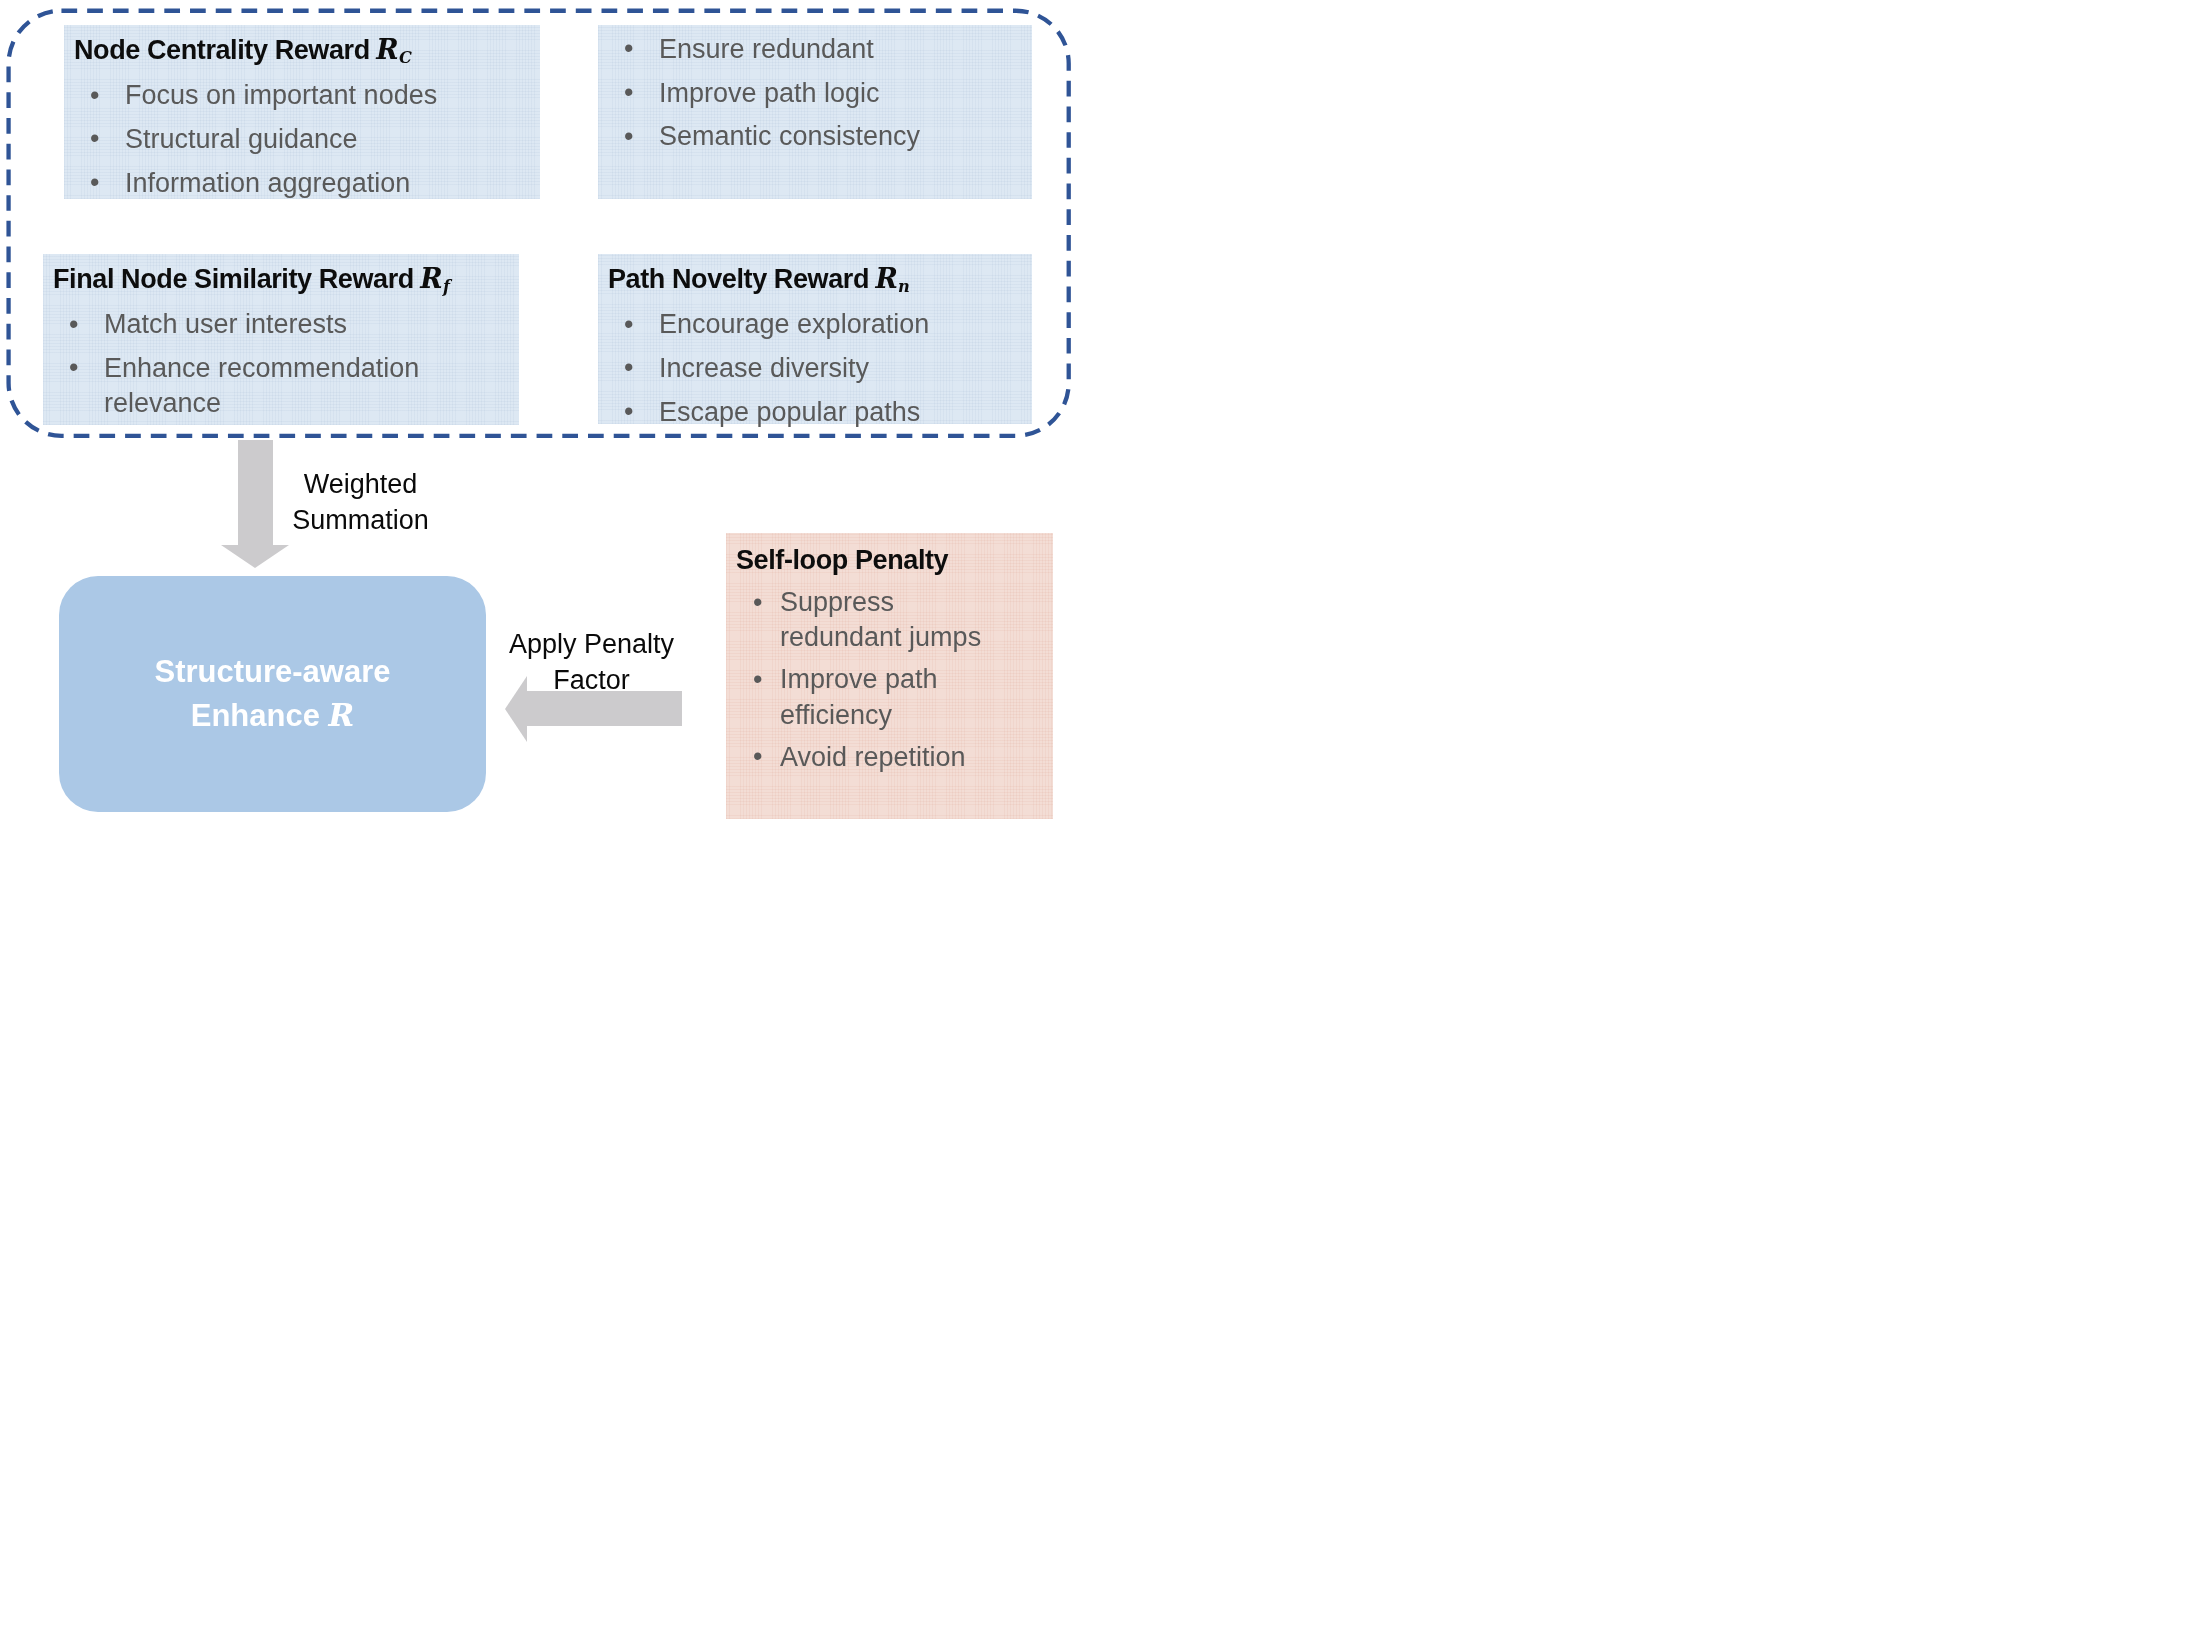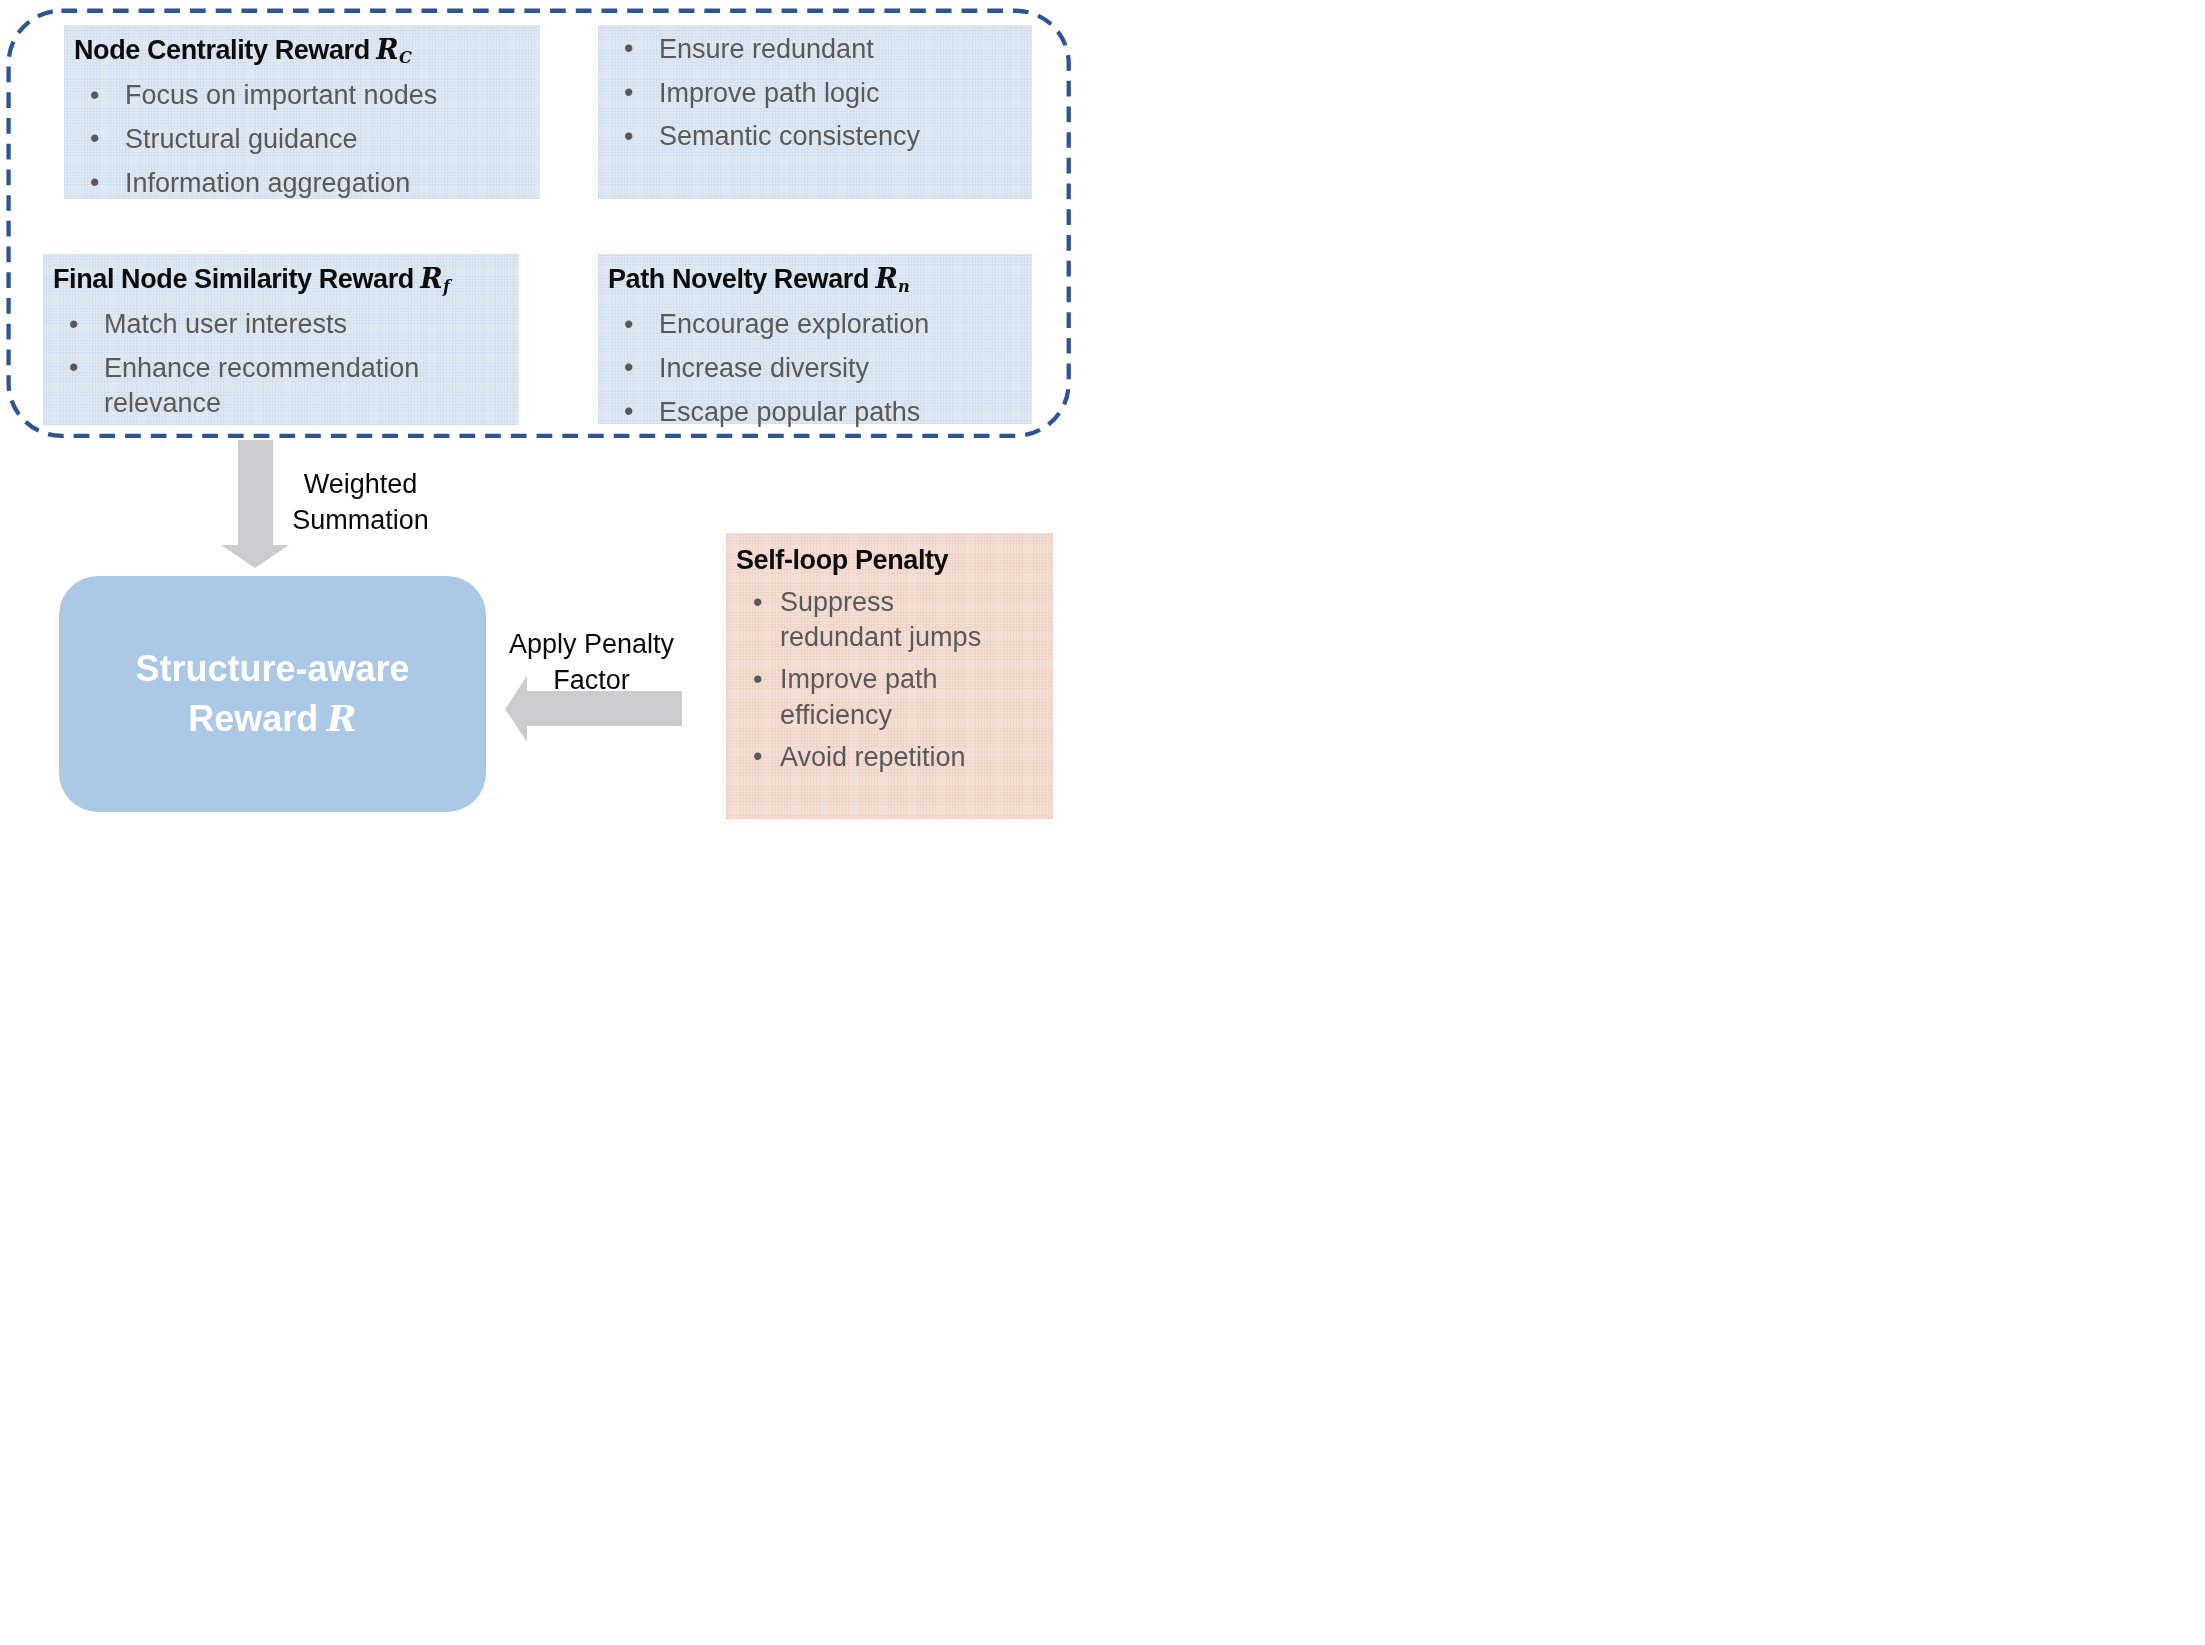--- a/index.html
+++ b/index.html
@@ -64,21 +64,21 @@
   .penalty-box .bullets li::before { left: -27px; }
 
   
   .result-box {
     position: absolute; left: 59px; top: 576px; width: 427px; height: 236px;
     background: #abc8e6; border-radius: 39px;
     display: flex; flex-direction: column; align-items: center; justify-content: center;
     gap: 8.6px;
   }
   .result-line {
-    color: #ffffff; font-size: 36px; font-weight: bold; line-height: 1.15;
+    color: #ffffff; font-size: 31px; font-weight: bold; line-height: 1.15;
     white-space: nowrap;
   }
   .result-line .math-sym { margin-left: 8.6px; }
 
   
   .arrow-part { position: absolute; }
   #down-arrow-shaft { left: 238px; top: 440px; width: 35px; height: 106px; background: #cccbcd; }
   #down-arrow-head  {
     left: 221px; top: 545px; width: 0; height: 0;
     border-left: 34px solid transparent; border-right: 34px solid transparent;
@@ -144,21 +144,21 @@
 
   <div class="arrow-part" id="down-arrow-shaft"></div>
   <div class="arrow-part" id="down-arrow-head"></div>
   <div class="flow-label" id="ws-label">
     <div>Weighted</div>
     <div>Summation</div>
   </div>
 
   <div class="result-box">
     <div class="result-line">Structure-aware</div>
-    <div class="result-line"><span>Reward</span><span class="math-sym">R</span></div>
+    <div class="result-line"><span>Enhance</span><span class="math-sym">R</span></div>
   </div>
 
   <div class="arrow-part" id="left-arrow-shaft"></div>
   <div class="arrow-part" id="left-arrow-head"></div>
   <div class="flow-label" id="ap-label">
     <div>Apply Penalty</div>
     <div>Factor</div>
   </div>
 
   <section class="penalty-box">

